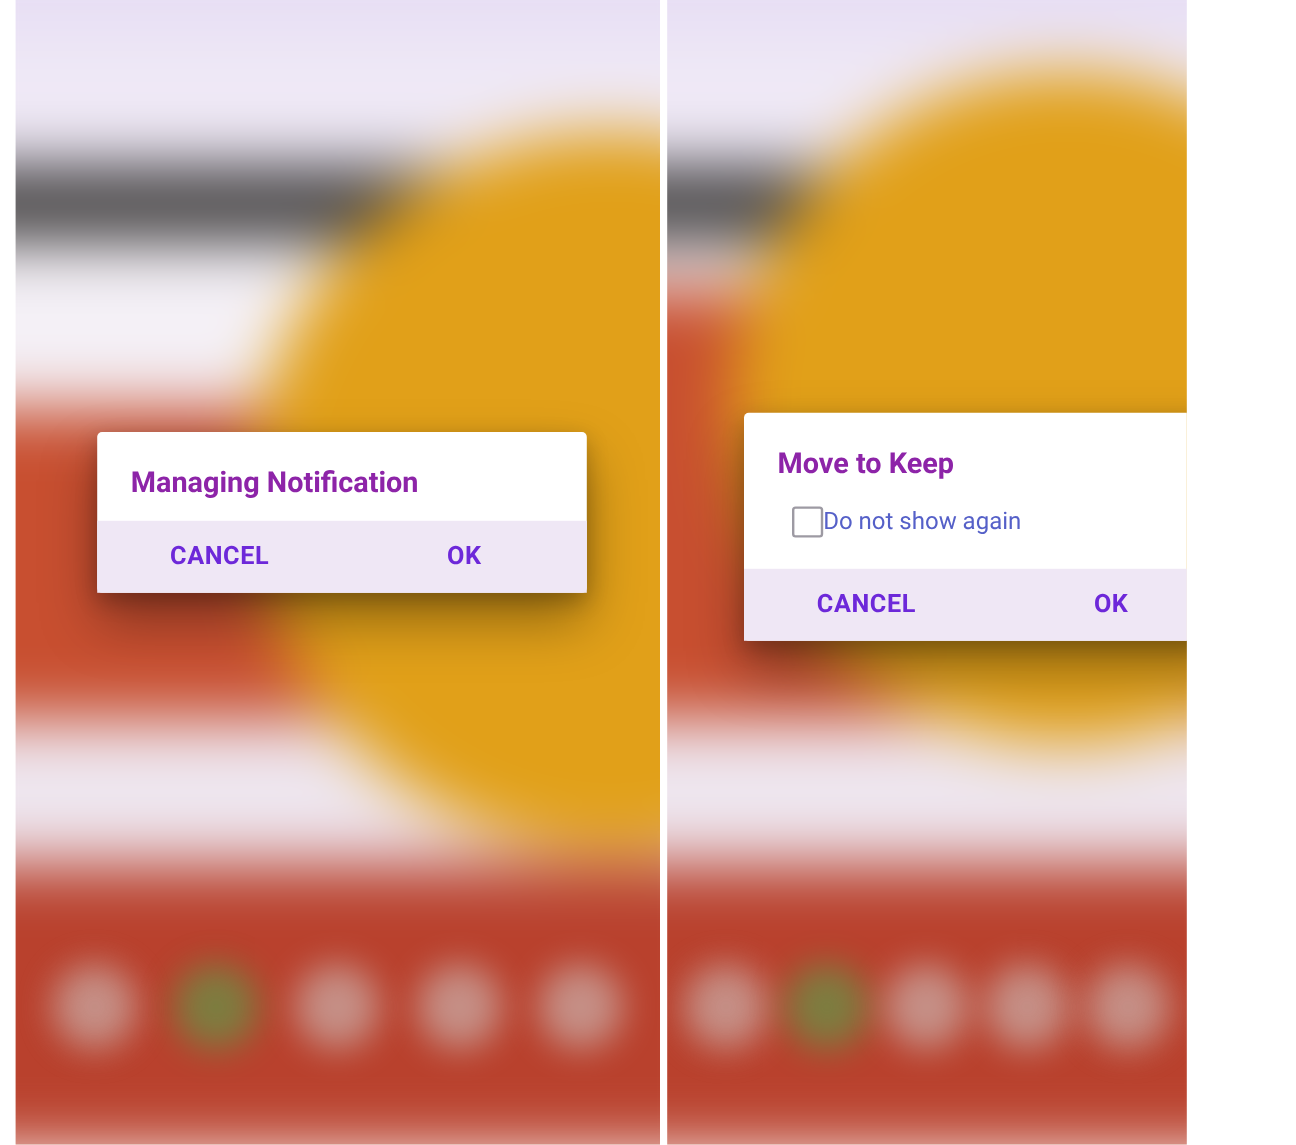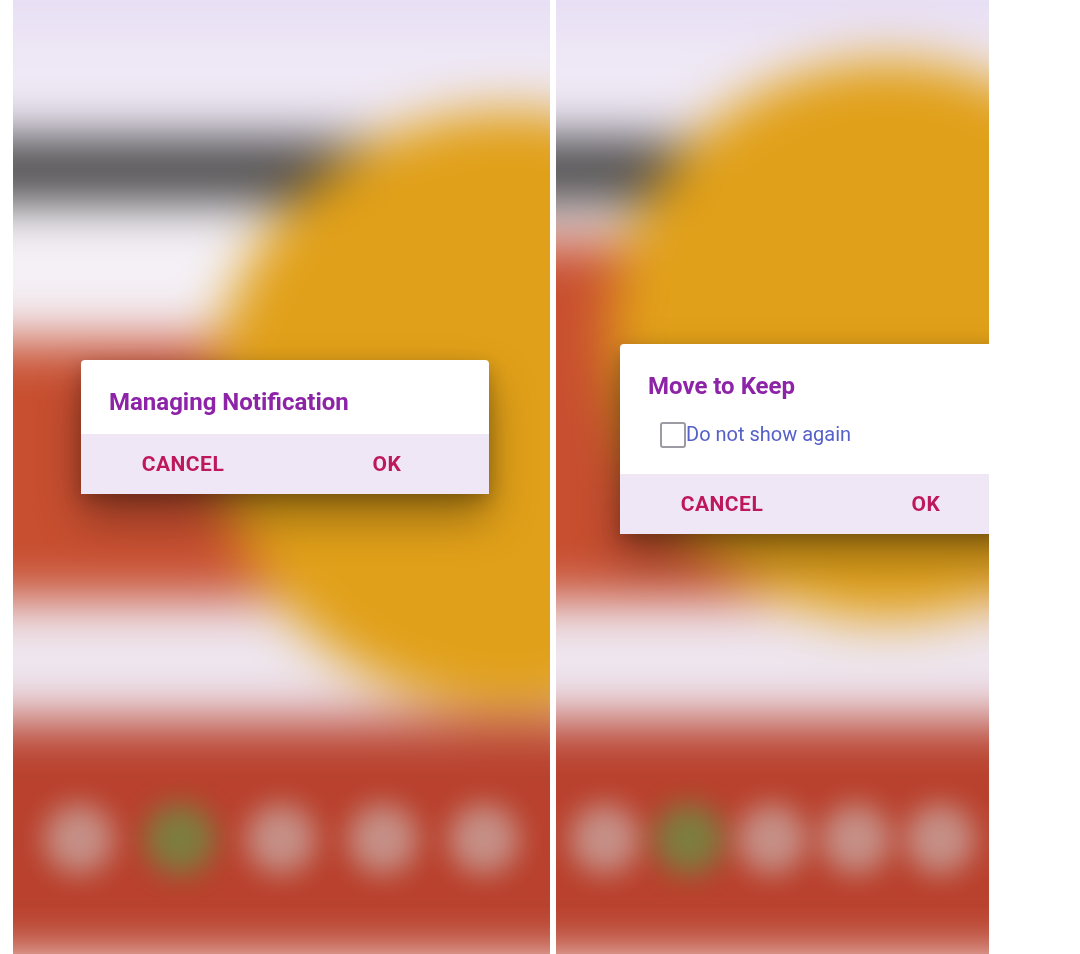--- a/index.html
+++ b/index.html
@@ -61,21 +61,21 @@
   .cb {
     width: 26px; height: 26px; border: 2px solid #9d9aa3; border-radius: 3px; background: #fff;
   }
   .cb-label { color: #5560c8; font-size: 20px; }
 
   .btn-row {
     display: flex; background: #efe7f5;
   }
   .btn {
     flex: 1; text-align: center; padding: 18px 0;
-    color: #be185d; font-weight: 700; font-size: 21px; letter-spacing: 0.5px;
+    color: #6d28d9; font-weight: 700; font-size: 21px; letter-spacing: 0.5px;
     user-select: none;
   }
 </style>
 </head>
 <body>
 
 <div class="stage">
 
   <div class="panel panel-left">
     <div class="bg">

